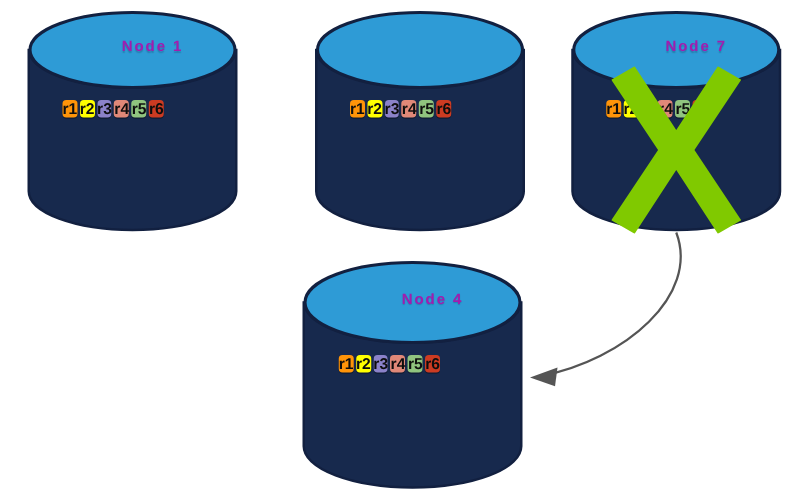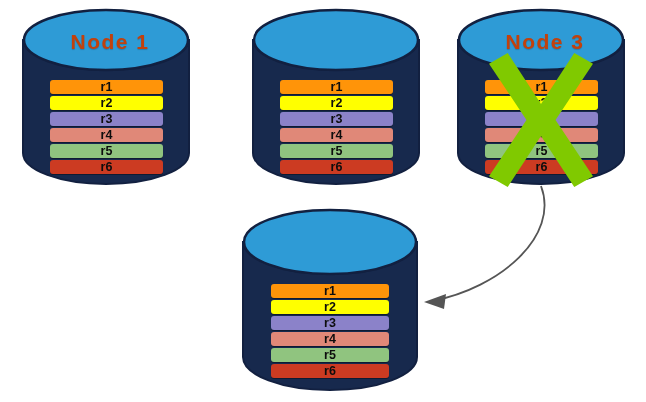--- a/index.html
+++ b/index.html
@@ -23,35 +23,35 @@
   .node {
     position: absolute;
   }
   .node-svg {
     position: absolute;
     left: 0; top: 0;
     overflow: visible;
   }
   .node-title {
     position: absolute;
-    left: 4px;
+    left: 16px;
     width: 100%;
     text-align: center;
-    color: #c2410c;
+    color: #a21caf;
     font-weight: bold;
-    font-size: 21px;
+    font-size: 12px;
     letter-spacing: 1.5px;
     font-family: "Liberation Sans", sans-serif;
     text-shadow: 0 1px 1px rgba(0,0,0,0.18);
     pointer-events: none;
   }
   .stripes {
     position: absolute;
     display: flex;
-    flex-direction: column;
+    flex-direction: row;
   }
   .stripe {
     border-radius: 3px;
     color: #0d0d0d;
     font-weight: bold;
     font-size: 12.5px;
     text-align: center;
     line-height: 14px;
     height: 14px;
     font-family: "Liberation Sans", sans-serif;
@@ -100,38 +100,39 @@
         <div class="stripe" style="background: rgb(224, 136, 120);">r4</div>
         <div class="stripe" style="background: rgb(144, 196, 127);">r5</div>
         <div class="stripe" style="background: rgb(204, 59, 34);">r6</div>
       </div>
     </div>
     <div class="node" style="left: 457px; top: 8px; width: 168px; height: 178px;">
       <svg class="node-svg" width="168" height="178" viewBox="0 0 168 178">
         <path d="M 1 31 L 1 145 A 83 31 0 0 0 167 145 L 167 31 A 83 31 0 0 1 1 31 Z" fill="#17294d" stroke="#122040" stroke-width="2"></path>
         <ellipse cx="84" cy="32" rx="82" ry="30" fill="#2e9bd6" stroke="#122040" stroke-width="2.5"></ellipse>
       </svg>
-      <div class="node-title" style="top: 22px;">Node  3</div>
+      <div class="node-title" style="top: 22px;">Node  7</div>
       <div class="stripes" style="left: 28px; width: 113px; top: 72px; gap: 2px;">
         <div class="stripe" style="background: rgb(255, 148, 9);">r1</div>
         <div class="stripe" style="background: rgb(255, 255, 0);">r2</div>
         <div class="stripe" style="background: rgb(139, 130, 201);">r3</div>
         <div class="stripe" style="background: rgb(224, 136, 120);">r4</div>
         <div class="stripe" style="background: rgb(144, 196, 127);">r5</div>
         <div class="stripe" style="background: rgb(204, 59, 34);">r6</div>
       </div>
       <svg class="overlay-x" width="104" height="134" viewBox="0 0 100 100" preserveAspectRatio="none" style="left: 32px; top: 45px;">
         <path d="M 0 8 L 18 0 L 50 38 L 82 0 L 100 8 L 64 50 L 100 92 L 82 100 L 50 62 L 18 100 L 0 92 L 36 50 Z" fill="#80c900"></path>
       </svg>
     </div>
     <div class="node" style="left: 242px; top: 208px; width: 176px; height: 184px;">
       <svg class="node-svg" width="176" height="184" viewBox="0 0 176 184">
         <path d="M 1 33 L 1 149 A 87 33 0 0 0 175 149 L 175 33 A 87 33 0 0 1 1 33 Z" fill="#17294d" stroke="#122040" stroke-width="2"></path>
         <ellipse cx="88" cy="34" rx="86" ry="32" fill="#2e9bd6" stroke="#122040" stroke-width="2.5"></ellipse>
       </svg>
+      <div class="node-title" style="top: 24px;">Node  4</div>
       <div class="stripes" style="left: 29px; width: 118px; top: 76px; gap: 2px;">
         <div class="stripe" style="background: rgb(255, 148, 9);">r1</div>
         <div class="stripe" style="background: rgb(255, 255, 0);">r2</div>
         <div class="stripe" style="background: rgb(139, 130, 201);">r3</div>
         <div class="stripe" style="background: rgb(224, 136, 120);">r4</div>
         <div class="stripe" style="background: rgb(144, 196, 127);">r5</div>
         <div class="stripe" style="background: rgb(204, 59, 34);">r6</div>
       </div>
     </div>
   </div>

